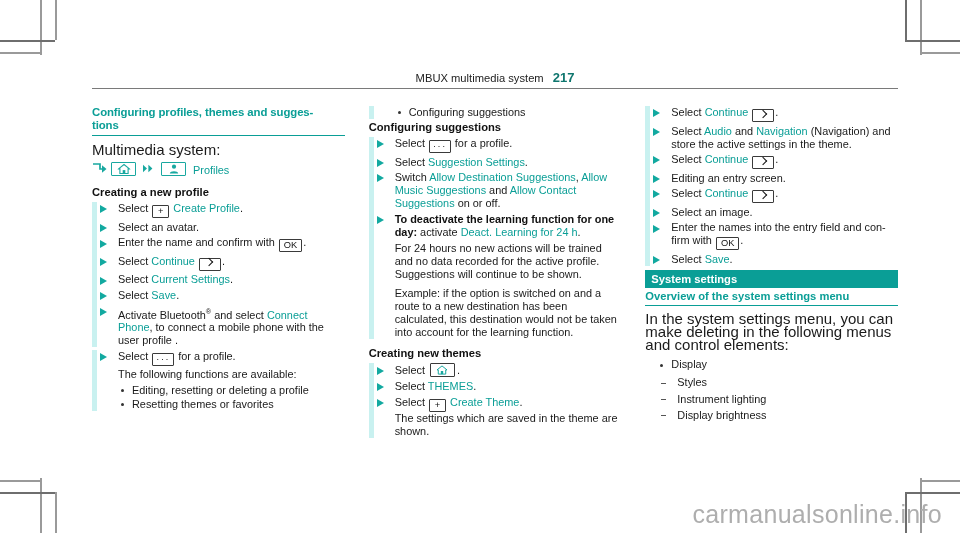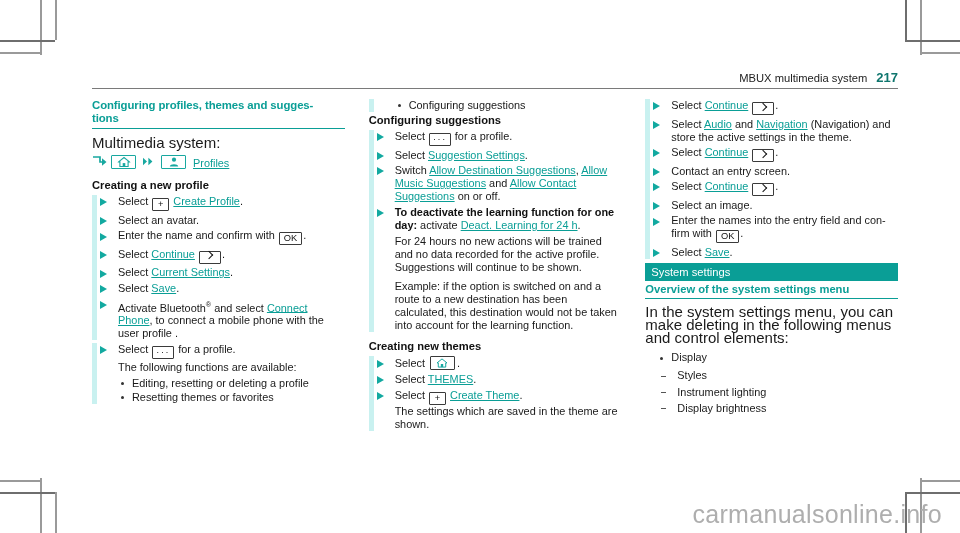--- a/index.html
+++ b/index.html
@@ -14,30 +14,30 @@
   
   .crop { position:absolute; }
   .crop i { position:absolute; background:#6e6e6e; display:block; }
   .crop i.lt { background:#9a9a9a; }
 
   
   #page-header {
     position:absolute; left:92px; top:70px; width:806px; height:22px;
   }
   #page-header .hdr-inner {
-    display:flex; justify-content:flex-end; align-items:baseline;
+    display:flex; justify-content:center; align-items:baseline;
     gap:9px; padding-bottom:3px;
     border-bottom:1.6px solid #7a7a7a;
   }
   #page-header .hdr-title { font-size:11.2px; color:#222; }
   #page-header .hdr-page  { font-size:13px; font-weight:bold; color:#0f766e; }
 
   
   #columns {
-    position:absolute; left:92px; top:99px; width:806px; height:370px;
+    position:absolute; left:92px; top:106px; width:806px; height:370px;
     display:flex; gap:24px;
   }
   .col { width:253px; position:relative; }
 
   
   .h-section-title {
     color:#0a9e96; font-weight:bold; font-size:11.4px; line-height:12.6px;
     letter-spacing:-0.1px;
     border-bottom:1.3px solid #0a9e96; padding-bottom:4px; margin-bottom:7px;
   }
@@ -77,21 +77,21 @@
   }
   .nest1 { margin-left:12px; }
   
   .dash-bullet { position:relative; padding-left:18px; font-size:10.9px;
                  line-height:13.1px; margin-bottom:3px; margin-left:14px; }
   .dash-bullet::before {
     content:""; position:absolute; left:2px; top:6.4px;
     width:5px; height:1.2px; background:#555;
   }
 
-  .teal { color:#0a9e96;text-decoration:underline; }
+  .teal { color:#0a9e96; }
   .bold { font-weight:bold; color:#111; }
 
   
   .key {
     display:inline-block; border:1.3px solid #3a3a3a; background:#fff;
     border-radius:1px; vertical-align:-2px;
     padding:0 4px; min-width:17px; height:13px; line-height:11px;
     text-align:center; font-size:9.3px; color:#111; margin:0 1px;
   }
   .key.wide { min-width:22px; }
@@ -116,21 +116,21 @@
   }
   .ikey svg { position:absolute; left:50%; top:50%; transform:translate(-50%,-50%); }
 
   .path-row { font-size:10.9px; line-height:16px; margin-top:6px; display:flex;
               align-items:flex-start; gap:1px; }
   .arrow-icon { display:inline-block; width:16px; height:12px; }
   .dd-icon { display:inline-block; width:13px; height:11px; margin:0 3px; }
 
   
   .sys-band {
-    background:#0a9e96; color:#fff; font-weight:normal; font-size:11.2px;
+    background:#0a9e96; color:#fff; font-weight:bold; font-size:11.2px;
     padding:2.5px 6px 3.5px 6px; margin-top:4px;
   }
   .sys-sub {
     color:#0a9e96; font-weight:bold; font-size:11.2px;
     padding-bottom:3px; border-bottom:1.3px solid #0a9e96;
     margin-bottom:6px; margin-top:2px;
   }
 
   
   #watermark {
@@ -371,21 +371,21 @@
 
       <div class="step">
         <span class="tri"></span>
         <span>Select</span>
         <span class="teal">Continue</span>
         <span class="key wide"><span class="chev"></span></span><span>.</span>
       </div>
 
       <div class="step">
         <span class="tri"></span>
-        <span>Contact an entry screen.</span>
+        <span>Editing an entry screen.</span>
       </div>
 
       <div class="step">
         <span class="tri"></span>
         <span>Select</span>
         <span class="teal">Continue</span>
         <span class="key wide"><span class="chev"></span></span><span>.</span>
       </div>
 
       <div class="step">

